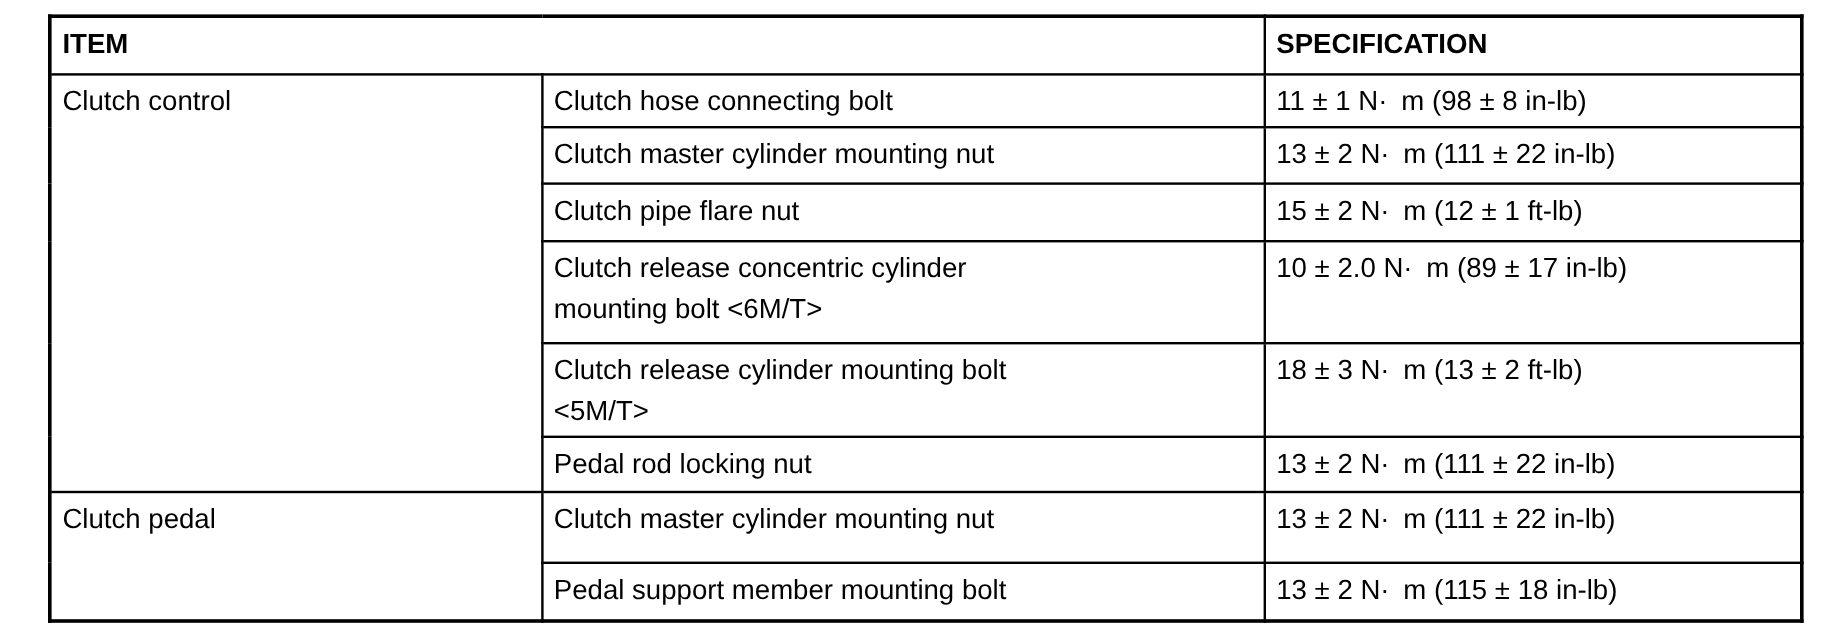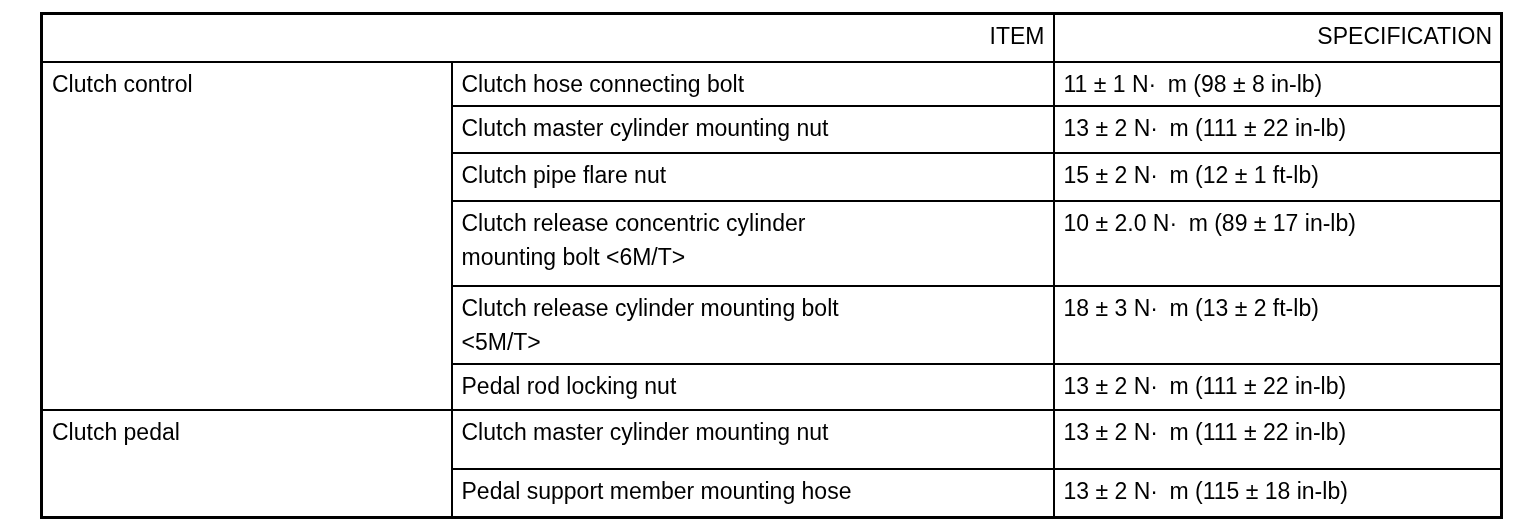--- a/index.html
+++ b/index.html
@@ -28,22 +28,21 @@
   .spec-table td {
     border: 2px solid #000000;
     padding: 4px 8px 4px 9px;
     font-size: 23px;
     line-height: 34px;
     vertical-align: top;
     text-align: left;
     overflow: hidden;
   }
   .spec-table th {
-    font-weight: normal;
-    text-align: right;
+    font-weight: bold;
   }
   .spec-table td.wrap {
     white-space: pre-line;
   }
 </style>
 </head>
 <body>
 
 <table class="spec-table">
   <colgroup>
@@ -91,17 +90,17 @@
     <td>13 ± 2 N· m (111 ± 22 in-lb)</td>
   </tr>
 
   <tr style="height:59px">
     <td rowspan="2">Clutch pedal</td>
     <td class="wrap">Clutch master cylinder mounting nut</td>
     <td>13 ± 2 N· m (111 ± 22 in-lb)</td>
   </tr>
 
   <tr style="height:49px">
-    <td class="wrap">Pedal support member mounting hose</td>
+    <td class="wrap">Pedal support member mounting bolt</td>
     <td>13 ± 2 N· m (115 ± 18 in-lb)</td>
   </tr>
 </tbody>
   </table>
 
 </body></html>

